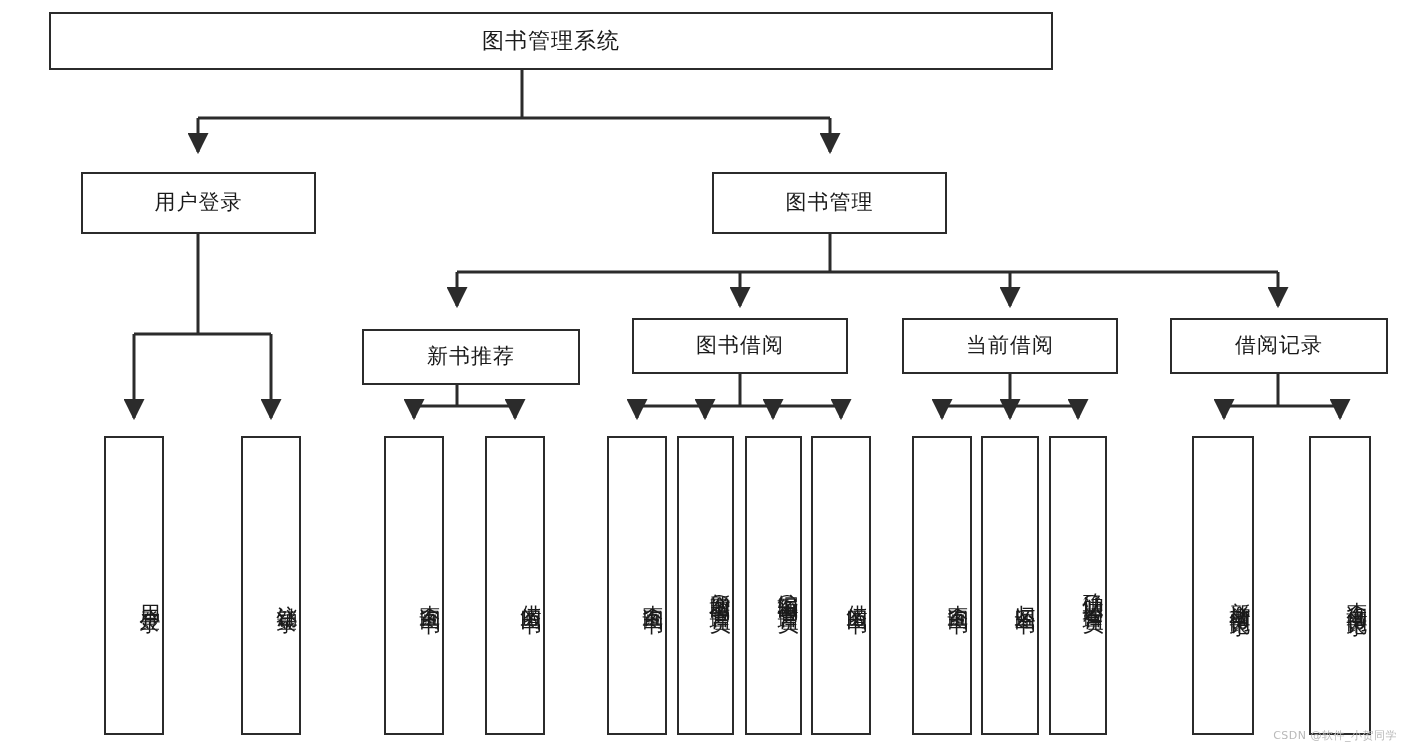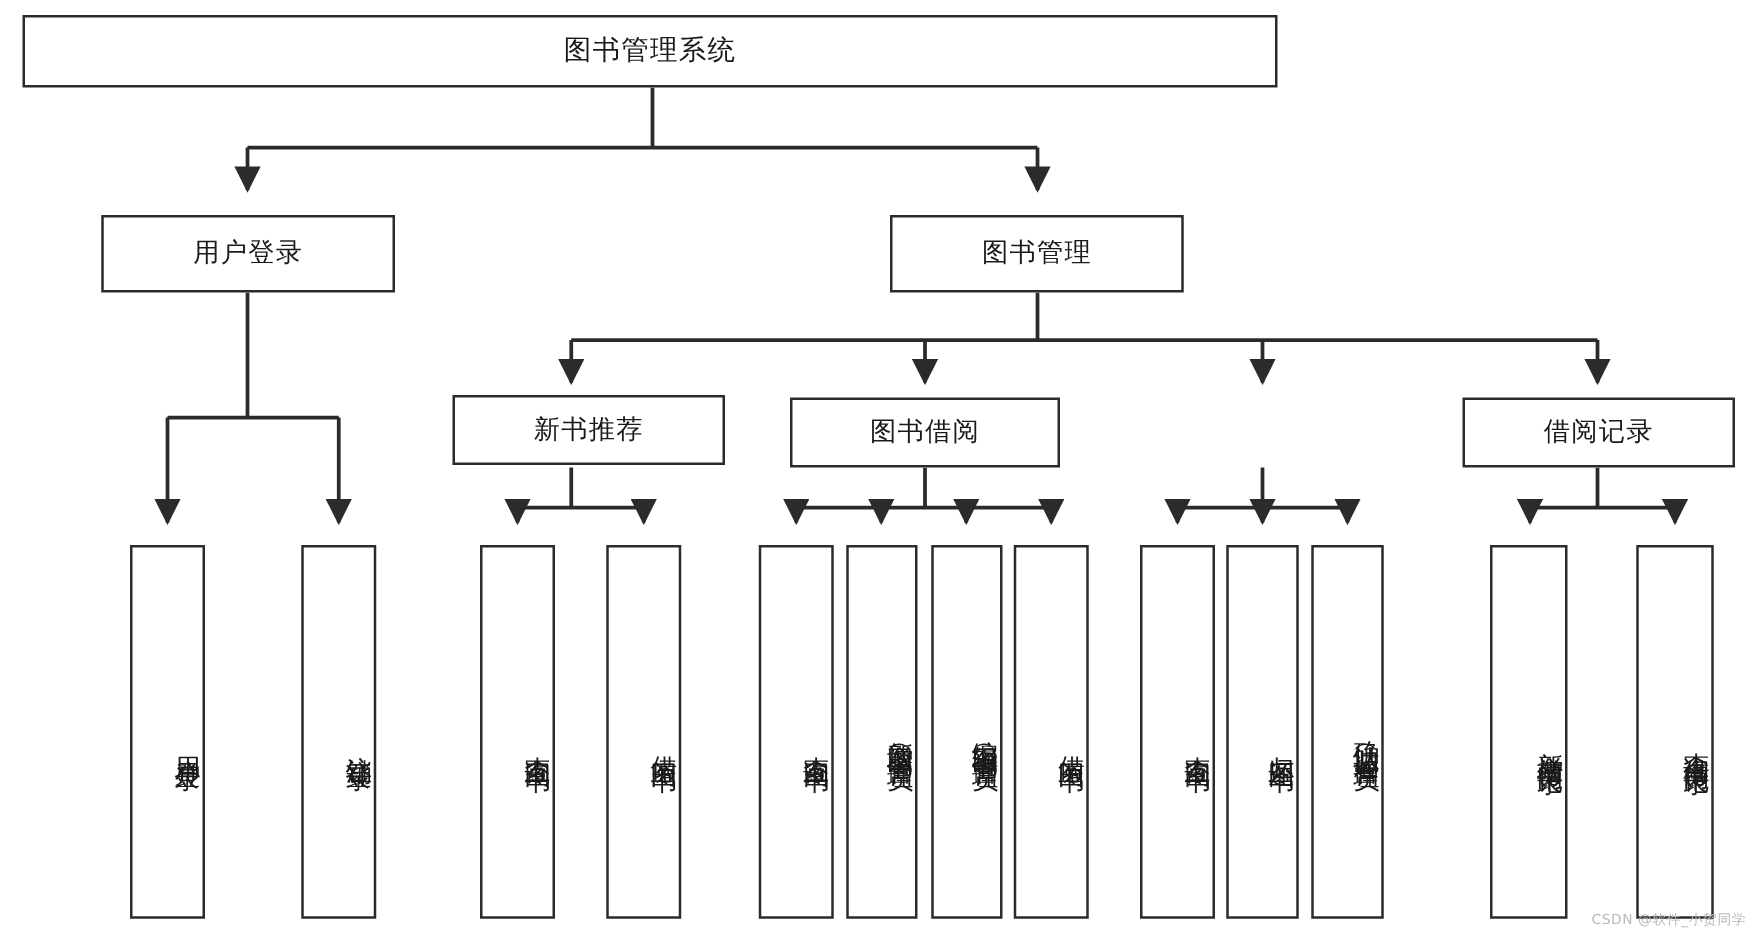--- a/index.html
+++ b/index.html
@@ -38,20 +38,21 @@
     color: #1a1a1a;
     line-height: 1.22;
   }
   .node.h {
     font-size: 21px;
     letter-spacing: 1px;
   }
   .node.root {
     font-size: 22px;
     letter-spacing: 1px;
+    margin-left: 31px;
   }
   .node.v {
     writing-mode: vertical-rl;
     text-orientation: upright;
     font-size: 21px;
     letter-spacing: 3px;
     align-items: flex-start;
     justify-content: center;
     padding-top: 16px;
   }
@@ -132,26 +133,29 @@
     <span class="txt">图书管理系统</span>
   </div>
 
   <div class="node h" style="left:81px; top:172px; width:235px; height:62px;">
     <span class="txt">用户登录</span>
   </div>
   <div class="node h" style="left:712px; top:172px; width:235px; height:62px;justify-content:center;">
     <span class="txt">图书管理</span>
   </div>
 
-  <div class="node h" style="left:362px; top:316px; width:218px; height:56px;">
+  <div class="node h" style="left:362px; top:329px; width:218px; height:56px;">
     <span class="txt">新书推荐</span>
   </div>
   <div class="node h" style="left:632px; top:318px; width:216px; height:56px;">
     <span class="txt">图书借阅</span>
   </div>
+  <div class="node h" style="left:902px; top:318px; width:216px; height:56px;">
+    <span class="txt">当前借阅</span>
+  </div>
   <div class="node h" style="left:1170px; top:318px; width:218px; height:56px;">
     <span class="txt">借阅记录</span>
   </div>
 
   <div class="node v" style="left:104px; top:436px; width:60px; height:299px;">
     <span class="txt">用户登录</span>
   </div>
   <div class="node v" style="left:241px; top:436px; width:60px; height:299px;">
     <span class="txt">注销登录</span>
   </div>

